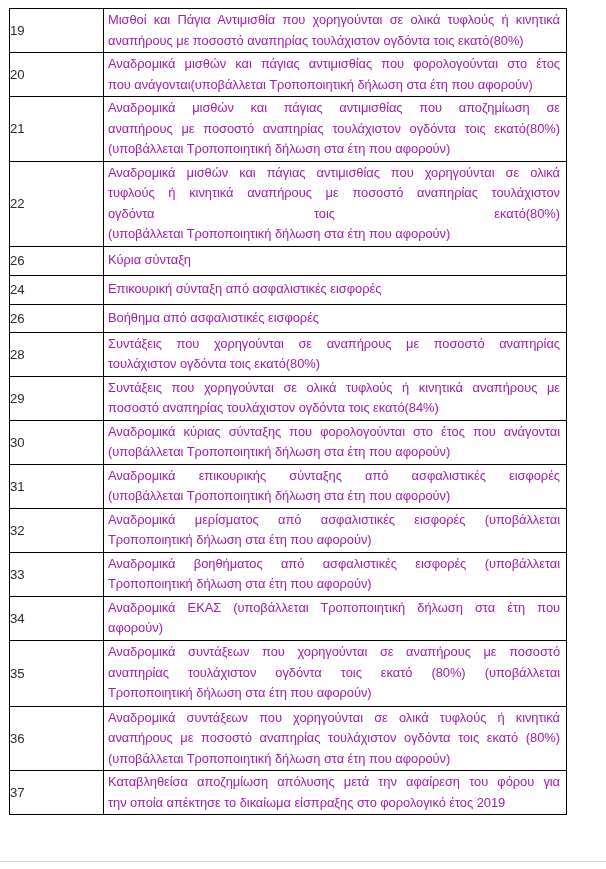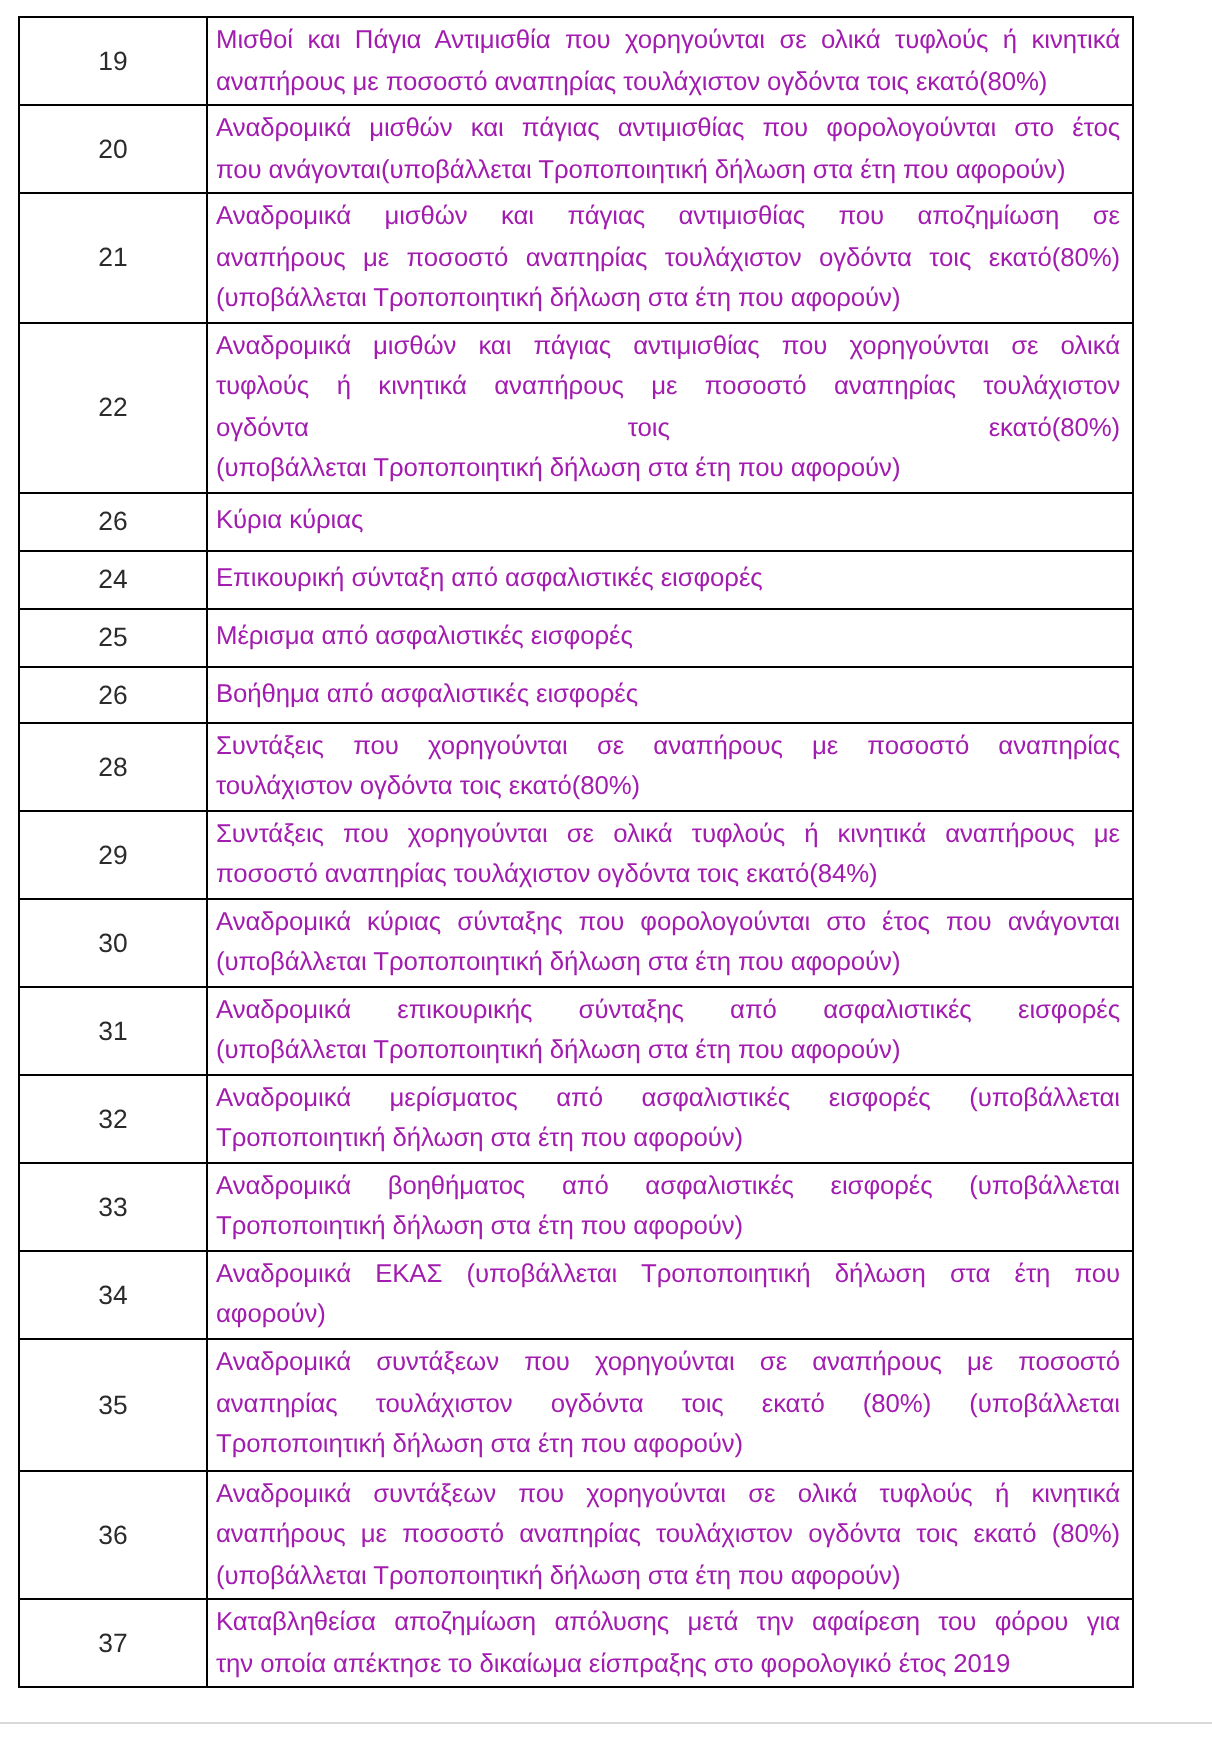--- a/index.html
+++ b/index.html
@@ -22,21 +22,21 @@
       border-collapse: collapse;
       table-layout: fixed;
     }
     .doc-table td {
       border: 1.5px solid #000000;
       padding: 0;
       vertical-align: middle;
     }
     .num-cell {
       width: 93px;
-      text-align: center;
+      text-align: left;
       color: #2b2b2b;
       font-size: 13.2px;
       padding-top: 2px;
     }
     .desc-cell {
       color: #a21caf;
       font-size: 12.9px;
       line-height: 20.5px;
       text-align: justify;
       padding: 1px 6px 1px 4px !important;
@@ -95,33 +95,27 @@
         <td class="desc-cell">
           <span class="desc-line">Αναδρομικά μισθών και πάγιας αντιμισθίας που χορηγούνται σε ολικά</span>
           <span class="desc-line">τυφλούς ή κινητικά αναπήρους με ποσοστό αναπηρίας τουλάχιστον</span>
           <span class="desc-line">ογδόντα τοις εκατό(80%)</span>
           <span class="desc-line last">(υποβάλλεται Τροποποιητική δήλωση στα έτη που αφορούν)</span>
         </td>
       </tr>
       <tr style="height: 29px;">
         <td class="num-cell">26</td>
         <td class="desc-cell">
-          <span class="desc-line last">Κύρια κύριας</span>
+          <span class="desc-line last">Κύρια σύνταξη</span>
         </td>
       </tr>
       <tr style="height: 29px;">
         <td class="num-cell">24</td>
         <td class="desc-cell">
           <span class="desc-line last">Επικουρική σύνταξη από ασφαλιστικές εισφορές</span>
-        </td>
-      </tr>
-      <tr style="height: 29px;">
-        <td class="num-cell">25</td>
-        <td class="desc-cell">
-          <span class="desc-line last">Μέρισμα από ασφαλιστικές εισφορές</span>
         </td>
       </tr>
       <tr style="height: 28px;">
         <td class="num-cell">26</td>
         <td class="desc-cell">
           <span class="desc-line last">Βοήθημα από ασφαλιστικές εισφορές</span>
         </td>
       </tr>
       <tr style="height: 43px;">
         <td class="num-cell">28</td>

